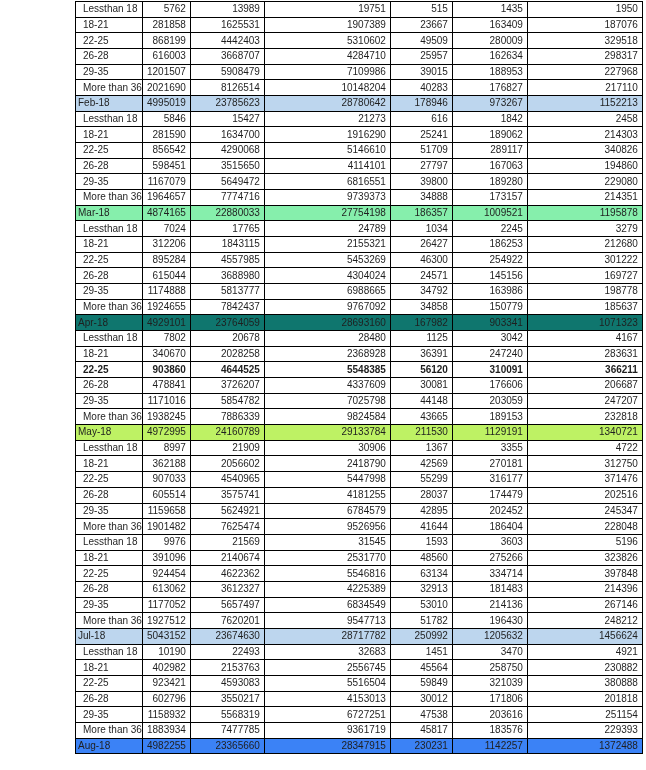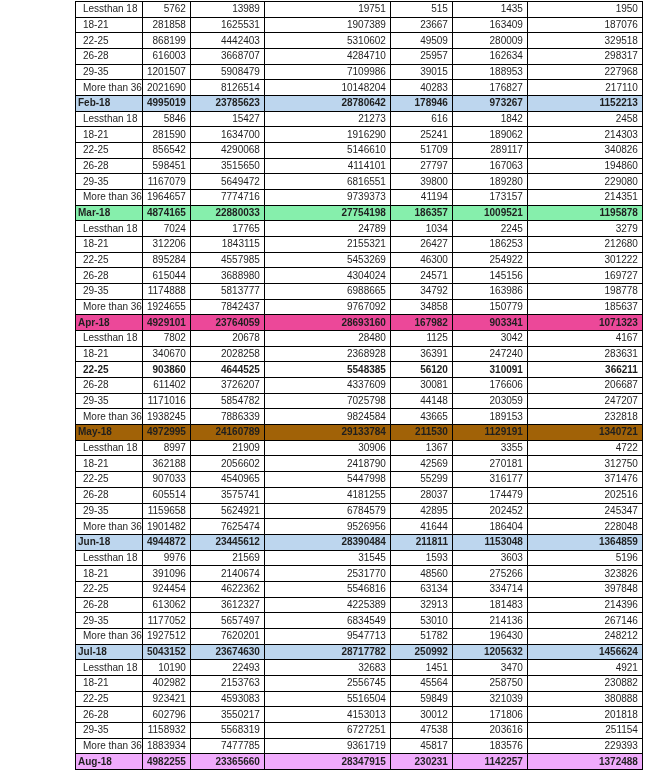--- a/index.html
+++ b/index.html
@@ -5,21 +5,21 @@
   html,body{margin:0;padding:0;background:#ffffff;}
   body{width:646px;height:770px;overflow:hidden;position:relative;
        font-family:"Liberation Sans",sans-serif;}
   .sheet{position:absolute;left:75px;top:1px;}
   table{border-collapse:collapse;table-layout:fixed;}
   td{border:1px solid #000000;height:14.68px;padding:0;overflow:hidden;
      white-space:nowrap;font-size:10px;color:#1f1f1f;line-height:14px;
      vertical-align:middle;}
   td.lbl{text-align:left;padding-left:7px;}
   td.num{text-align:right;padding-right:4px;}
-  tr.total td{font-weight:bold;}
+  tr.total td{font-weight:normal;}
   tr.total td.lbl{padding-left:2px;}
   tr.boldrow td{font-weight:bold;}
 </style>
 </head>
 <body>
 
 <div class="sheet">
   <table>
     <colgroup>
       <col style="width:65px">
@@ -137,21 +137,21 @@
           <td class="num">6816551</td>
           <td class="num">39800</td>
           <td class="num">189280</td>
           <td class="num">229080</td>
         </tr>
         <tr>
           <td class="lbl">More than 36</td>
           <td class="num">1964657</td>
           <td class="num">7774716</td>
           <td class="num">9739373</td>
-          <td class="num">41194</td>
+          <td class="num">34888</td>
           <td class="num">173157</td>
           <td class="num">214351</td>
         </tr>
         <tr class="total" style="background: #86efac; color: rgb(28, 49, 80);">
           <td class="lbl">Mar-18</td>
           <td class="num">4874165</td>
           <td class="num">22880033</td>
           <td class="num">27754198</td>
           <td class="num">186357</td>
           <td class="num">1009521</td>
@@ -204,21 +204,21 @@
         </tr>
         <tr>
           <td class="lbl">More than 36</td>
           <td class="num">1924655</td>
           <td class="num">7842437</td>
           <td class="num">9767092</td>
           <td class="num">34858</td>
           <td class="num">150779</td>
           <td class="num">185637</td>
         </tr>
-        <tr class="total" style="background: #ec4899; color: rgb(28, 49, 80);">
+        <tr class="total" style="background: #0f766e; color: rgb(28, 49, 80);">
           <td class="lbl">Apr-18</td>
           <td class="num">4929101</td>
           <td class="num">23764059</td>
           <td class="num">28693160</td>
           <td class="num">167982</td>
           <td class="num">903341</td>
           <td class="num">1071323</td>
         </tr>
         <tr>
           <td class="lbl">Lessthan 18</td>
@@ -242,21 +242,21 @@
           <td class="lbl">22-25</td>
           <td class="num">903860</td>
           <td class="num">4644525</td>
           <td class="num">5548385</td>
           <td class="num">56120</td>
           <td class="num">310091</td>
           <td class="num">366211</td>
         </tr>
         <tr>
           <td class="lbl">26-28</td>
-          <td class="num">611402</td>
+          <td class="num">478841</td>
           <td class="num">3726207</td>
           <td class="num">4337609</td>
           <td class="num">30081</td>
           <td class="num">176606</td>
           <td class="num">206687</td>
         </tr>
         <tr>
           <td class="lbl">29-35</td>
           <td class="num">1171016</td>
           <td class="num">5854782</td>
@@ -267,21 +267,21 @@
         </tr>
         <tr>
           <td class="lbl">More than 36</td>
           <td class="num">1938245</td>
           <td class="num">7886339</td>
           <td class="num">9824584</td>
           <td class="num">43665</td>
           <td class="num">189153</td>
           <td class="num">232818</td>
         </tr>
-        <tr class="total" style="background: #a16207; color: rgb(28, 49, 80);">
+        <tr class="total" style="background: #bef264; color: rgb(28, 49, 80);">
           <td class="lbl">May-18</td>
           <td class="num">4972995</td>
           <td class="num">24160789</td>
           <td class="num">29133784</td>
           <td class="num">211530</td>
           <td class="num">1129191</td>
           <td class="num">1340721</td>
         </tr>
         <tr>
           <td class="lbl">Lessthan 18</td>
@@ -329,29 +329,20 @@
           <td class="num">245347</td>
         </tr>
         <tr>
           <td class="lbl">More than 36</td>
           <td class="num">1901482</td>
           <td class="num">7625474</td>
           <td class="num">9526956</td>
           <td class="num">41644</td>
           <td class="num">186404</td>
           <td class="num">228048</td>
-        </tr>
-        <tr class="total" style="background: rgb(189, 214, 238); color: rgb(28, 49, 80);">
-          <td class="lbl">Jun-18</td>
-          <td class="num">4944872</td>
-          <td class="num">23445612</td>
-          <td class="num">28390484</td>
-          <td class="num">211811</td>
-          <td class="num">1153048</td>
-          <td class="num">1364859</td>
         </tr>
         <tr>
           <td class="lbl">Lessthan 18</td>
           <td class="num">9976</td>
           <td class="num">21569</td>
           <td class="num">31545</td>
           <td class="num">1593</td>
           <td class="num">3603</td>
           <td class="num">5196</td>
         </tr>
@@ -456,21 +447,21 @@
         </tr>
         <tr>
           <td class="lbl">More than 36</td>
           <td class="num">1883934</td>
           <td class="num">7477785</td>
           <td class="num">9361719</td>
           <td class="num">45817</td>
           <td class="num">183576</td>
           <td class="num">229393</td>
         </tr>
-        <tr class="total" style="background: #f0abfc; color: rgb(28, 49, 80); margin-left: 43px;">
+        <tr class="total" style="background: #3b82f6; color: rgb(28, 49, 80); margin-left: 43px;">
           <td class="lbl">Aug-18</td>
           <td class="num">4982255</td>
           <td class="num">23365660</td>
           <td class="num">28347915</td>
           <td class="num">230231</td>
           <td class="num">1142257</td>
           <td class="num">1372488</td>
         </tr>
       </tbody>
   </table>

